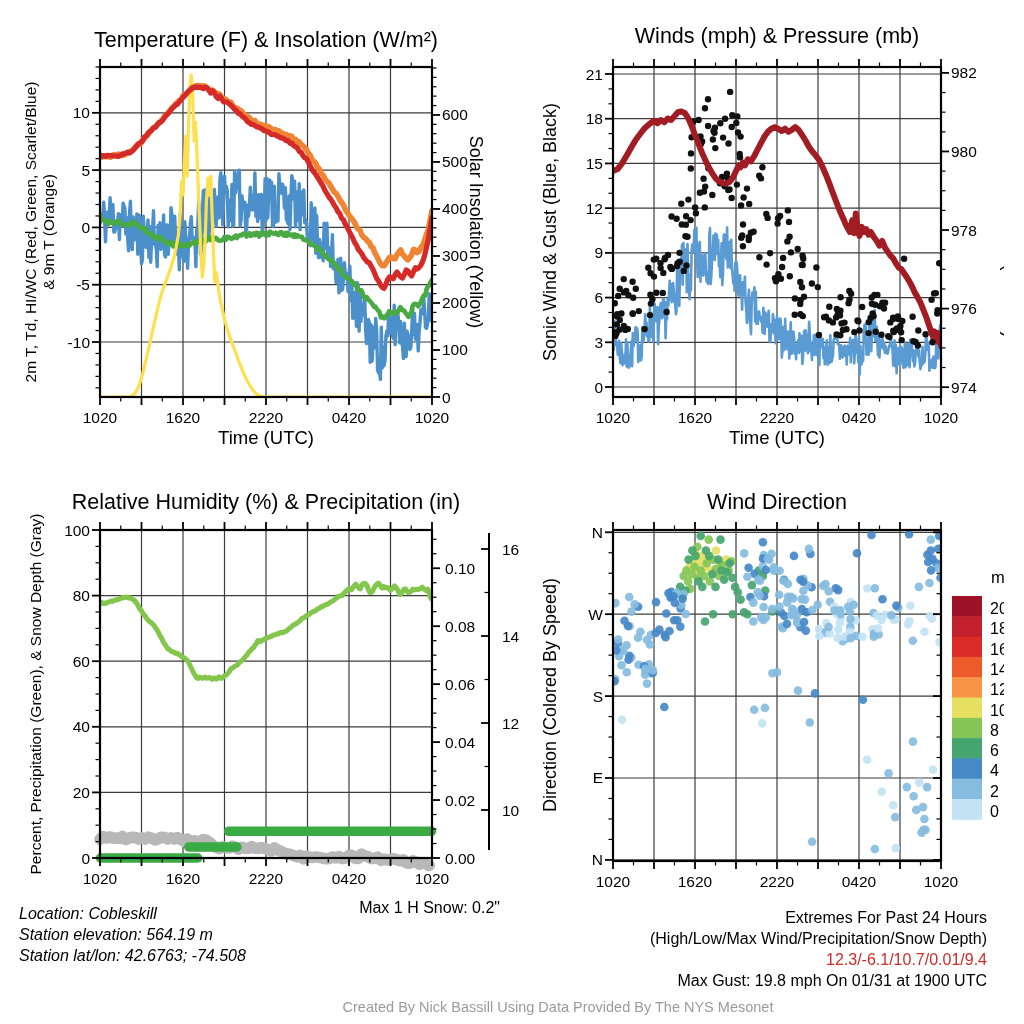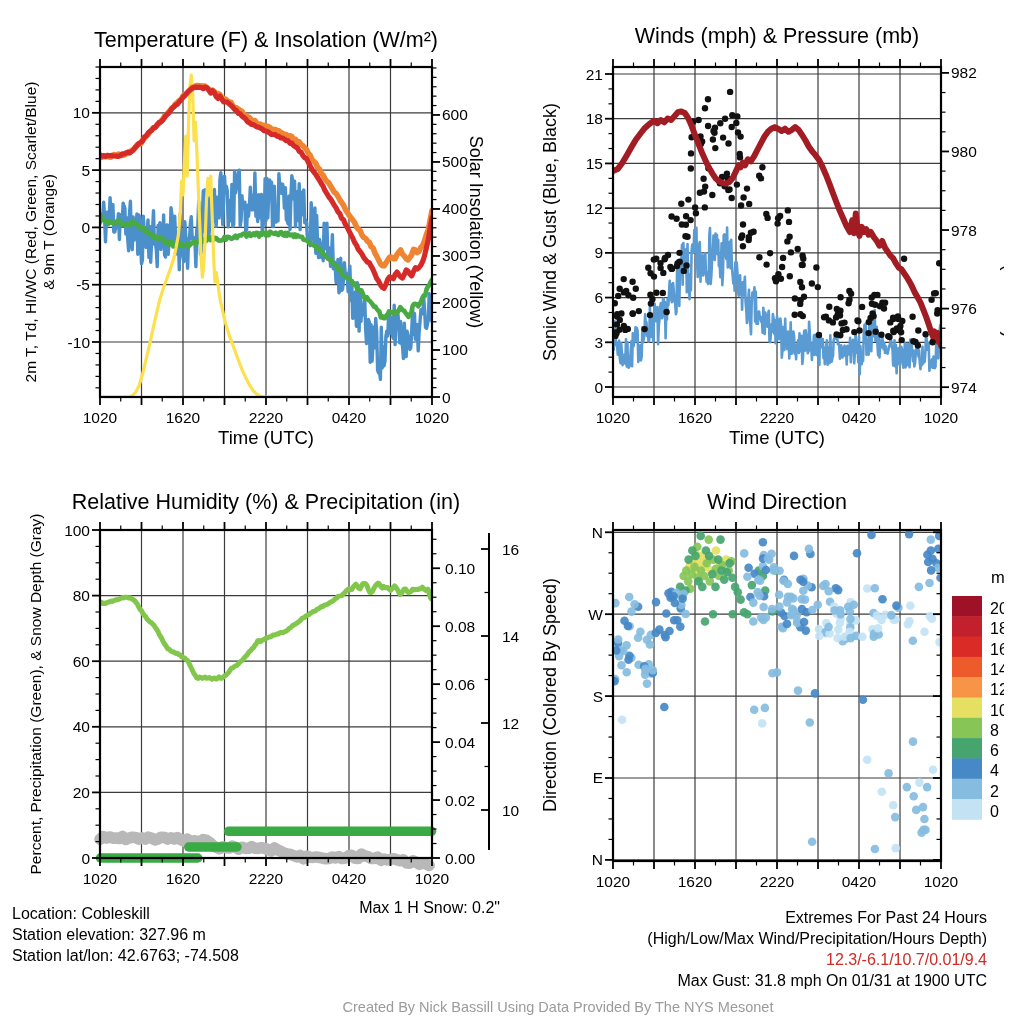--- a/index.html
+++ b/index.html
@@ -1,20 +1,20 @@
 <!DOCTYPE html>
 <html><head>
 <meta charset="utf-8">
 <style>
   html,body{margin:0;padding:0;background:#fff;}
   #stage{position:relative;width:1004px;height:1024px;background:#fff;overflow:hidden;
          font-family:"Liberation Sans","DejaVu Sans",sans-serif;color:#000;}
   #fig{position:absolute;left:0;top:0;}
   .ftxt{position:absolute;font-size:16px;line-height:21px;white-space:pre;}
-  .f-left{left:12px;top:903px;}
+  .f-left{left:19px;top:903px;font-style:italic;}
   .f-maxsnow{left:200px;width:300px;top:897px;text-align:right;}
   .f-right{right:17px;top:907px;text-align:right;margin-left:8px;}
   .f-right .red{color:#cf2b27;font-weight:normal;}
   .f-credit{left:0;width:1024px;top:997px;text-align:center;font-size:14.5px;color:#9b9b9b;padding-left:46px;}
   svg text{fill:#000;}
 </style>
 </head>
 <body>
 
 <div id="stage">
@@ -1085,20 +1085,20 @@
         <text x="990" y="756.1" font-size="16" text-anchor="start">6</text>
         <rect x="952" y="758.4" width="30" height="20.8" fill="#4788c7"></rect>
         <text x="990" y="776.4" font-size="16" text-anchor="start">4</text>
         <rect x="952" y="778.7" width="30" height="20.8" fill="#85bce0"></rect>
         <text x="990" y="796.7" font-size="16" text-anchor="start">2</text>
         <rect x="952" y="799" width="30" height="20.8" fill="#c3e3f5"></rect>
         <text x="990" y="817" font-size="16" text-anchor="start">0</text>
       </g>
   </svg>
 
-  <div class="ftxt f-left"><span>Location: Cobleskill</span><br><span>Station elevation: 327.96 m</span><br><span>Station lat/lon: 42.6763; -74.508</span><br><br></div>
+  <div class="ftxt f-left"><span>Location: Cobleskill</span><br><span>Station elevation: 564.19 m</span><br><span>Station lat/lon: 42.6763; -74.508</span><br><br></div>
 
   <div class="ftxt f-maxsnow">Max 1 H Snow: 0.2"</div>
 
-  <div class="ftxt f-right"><span>Extremes For Past 24 Hours</span><br><span>(High/Low/Max Wind/Precipitation/Hours Depth)</span><br><span class="red">12.3/-6.1/10.7/0.01/9.4</span><br><span>Max Gust: 31.8 mph On 01/31 at 1900 UTC</span></div>
+  <div class="ftxt f-right"><span>Extremes For Past 24 Hours</span><br><span>(High/Low/Max Wind/Precipitation/Snow Depth)</span><br><span class="red">12.3/-6.1/10.7/0.01/9.4</span><br><span>Max Gust: 19.8 mph On 01/31 at 1900 UTC</span></div>
 
   <div class="ftxt f-credit">Created By Nick Bassill Using Data Provided By The NYS Mesonet</div>
 </div>
 
 </body></html>

